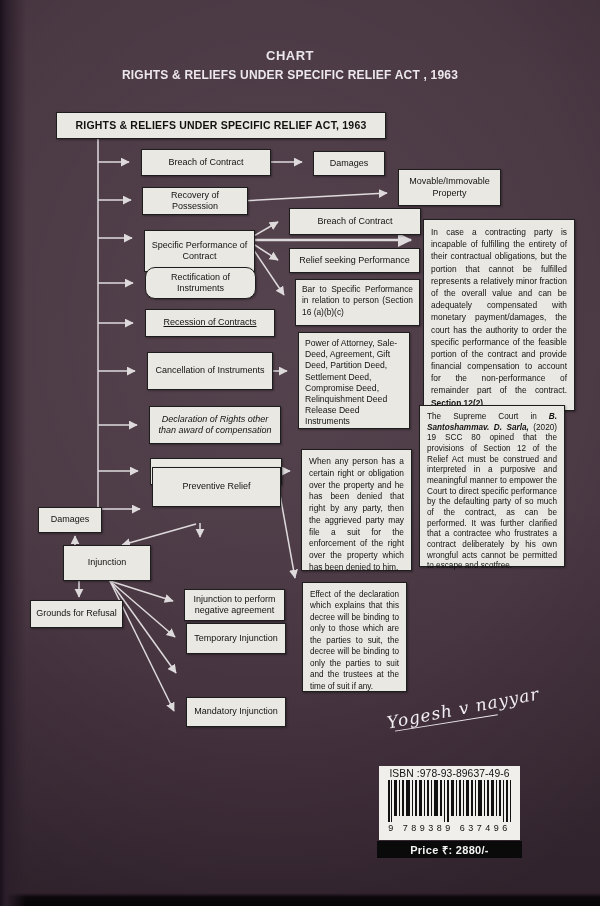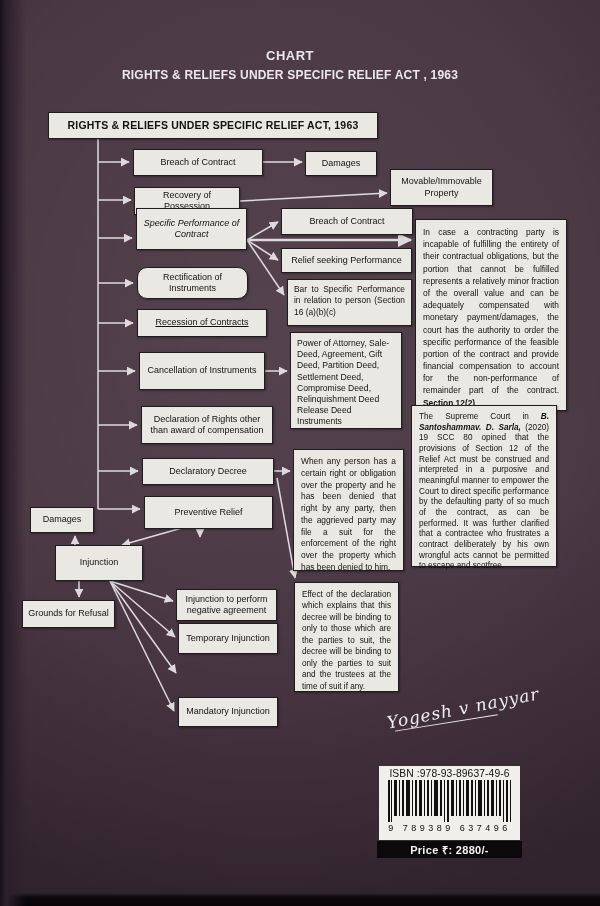--- a/index.html
+++ b/index.html
@@ -16,20 +16,21 @@
   .cover-title{position:absolute;left:0;top:48px;width:580px;text-align:center;color:#ece7ea;z-index:3;}
   .cover-title .t1{font-size:13px;font-weight:bold;letter-spacing:.5px;}
   .cover-title .t2{font-size:12px;font-weight:bold;margin-top:5px;letter-spacing:.2px;}
   svg.wires{position:absolute;left:0;top:0;z-index:1;pointer-events:none;}
   .node{
     position:absolute;z-index:2;box-sizing:border-box;
     background:#e9e8e2;border:1.5px solid #1d1d1d;color:#121212;
     display:flex;align-items:center;justify-content:center;text-align:center;
     font-size:9px;line-height:1.25;padding:2px 4px;
     box-shadow:1px 1px 2px rgba(0,0,0,.35);
+    margin-left:8px;
   }
   .node.hdr{font-weight:bold;font-size:10.5px;letter-spacing:.2px;}
   .node.para{display:block;text-align:justify;font-size:8.4px;line-height:1.45;padding:6px 7px;}
   .node.para.tight{line-height:1.24;font-size:8.2px;}
   .node.leftal{display:block;text-align:left;font-size:8.6px;line-height:1.3;padding:5px 6px;}
   .b{font-weight:bold;}
   .bi{font-weight:bold;font-style:italic;}
   .signature{
     position:absolute;left:386px;top:698px;z-index:3;color:#f2eef1;
     font-family:"DejaVu Serif", serif;font-style:italic;font-size:17px;
@@ -97,37 +98,37 @@
   </svg>
 
   <div class="node hdr" style="left:48px;top:112px;width:330px;height:27px;">RIGHTS  &amp; RELIEFS UNDER SPECIFIC RELIEF ACT, 1963</div>
 
   <div class="node" style="left:133px;top:149px;width:130px;height:27px;">Breach of Contract</div>
   <div class="node" style="left:305px;top:151px;width:72px;height:25px;">Damages</div>
 
   <div class="node" style="left:134px;top:187px;width:106px;height:28px;">Recovery of Possession</div>
   <div class="node" style="left:390px;top:169px;width:103px;height:37px;">Movable/Immovable Property</div>
 
-  <div class="node" style="left:136px;top:208px;width:111px;height:42px;font-style:italic;">Specific Performance of Contract</div>
+  <div class="node" style="left:136px;top:230px;width:111px;height:42px;">Specific Performance of Contract</div>
   <div class="node" style="left:281px;top:208px;width:132px;height:27px;">Breach of Contract</div>
   <div class="node" style="left:281px;top:248px;width:131px;height:25px;">Relief seeking Performance</div>
   <div class="node para" style="left:287px;top:279px;width:125px;height:47px;padding:4px 6px;line-height:1.35;">Bar to Specific Performance in relation to person (Section 16 (a)(b)(c)</div>
 
   <div class="node" style="left:137px;top:267px;width:111px;height:32px;border-radius:10px;">Rectification of Instruments</div>
   <div class="node" style="left:137px;top:309px;width:130px;height:28px;text-decoration:underline;">Recession of Contracts</div>
 
   <div class="node" style="left:139px;top:352px;width:126px;height:38px;">Cancellation of Instruments</div>
   <div class="node leftal" style="left:290px;top:332px;width:112px;height:97px;">Power of Attorney, Sale-Deed, Agreement, Gift Deed, Partition Deed, Settlement Deed, Compromise Deed, Relinquishment Deed Release Deed Instruments</div>
 
-  <div class="node" style="left:141px;top:406px;width:132px;height:38px;">Declaration of Rights other than award of compensation</div>
+  <div class="node" style="left:141px;top:406px;width:132px;height:38px;font-style:italic;">Declaration of Rights other than award of compensation</div>
 
   <div class="node" style="left:142px;top:458px;width:132px;height:27px;">Declaratory Decree</div>
   <div class="node para" style="left:293px;top:449px;width:111px;height:122px;line-height:1.4;">When any person has a certain right or obligation over the property and he has been denied that right by any party, then the aggrieved party may file a suit for the enforcement of the right over the property which has been denied to him.</div>
 
-  <div class="node" style="left:144px;top:496px;width:129px;height:33px;">Preventive Relief</div>
+  <div class="node" style="left:144px;top:467px;width:129px;height:40px;">Preventive Relief</div>
   <div class="node" style="left:30px;top:507px;width:64px;height:26px;">Damages</div>
 
   <div class="node" style="left:55px;top:545px;width:88px;height:36px;">Injunction</div>
 
   <div class="node" style="left:22px;top:600px;width:93px;height:28px;">Grounds for Refusal</div>
   <div class="node" style="left:176px;top:589px;width:101px;height:32px;">Injunction to perform negative agreement</div>
   <div class="node" style="left:178px;top:623px;width:100px;height:31px;">Temporary Injunction</div>
   <div class="node" style="left:178px;top:697px;width:100px;height:30px;">Mandatory Injunction</div>
 
   <div class="node para tight" style="left:294px;top:582px;width:105px;height:110px;line-height:1.4;">Effect of the declaration which explains that this decree will be binding to only to those which are the parties to suit, the decree will be binding to only the parties to suit and the trustees at the time of suit if any.</div>

